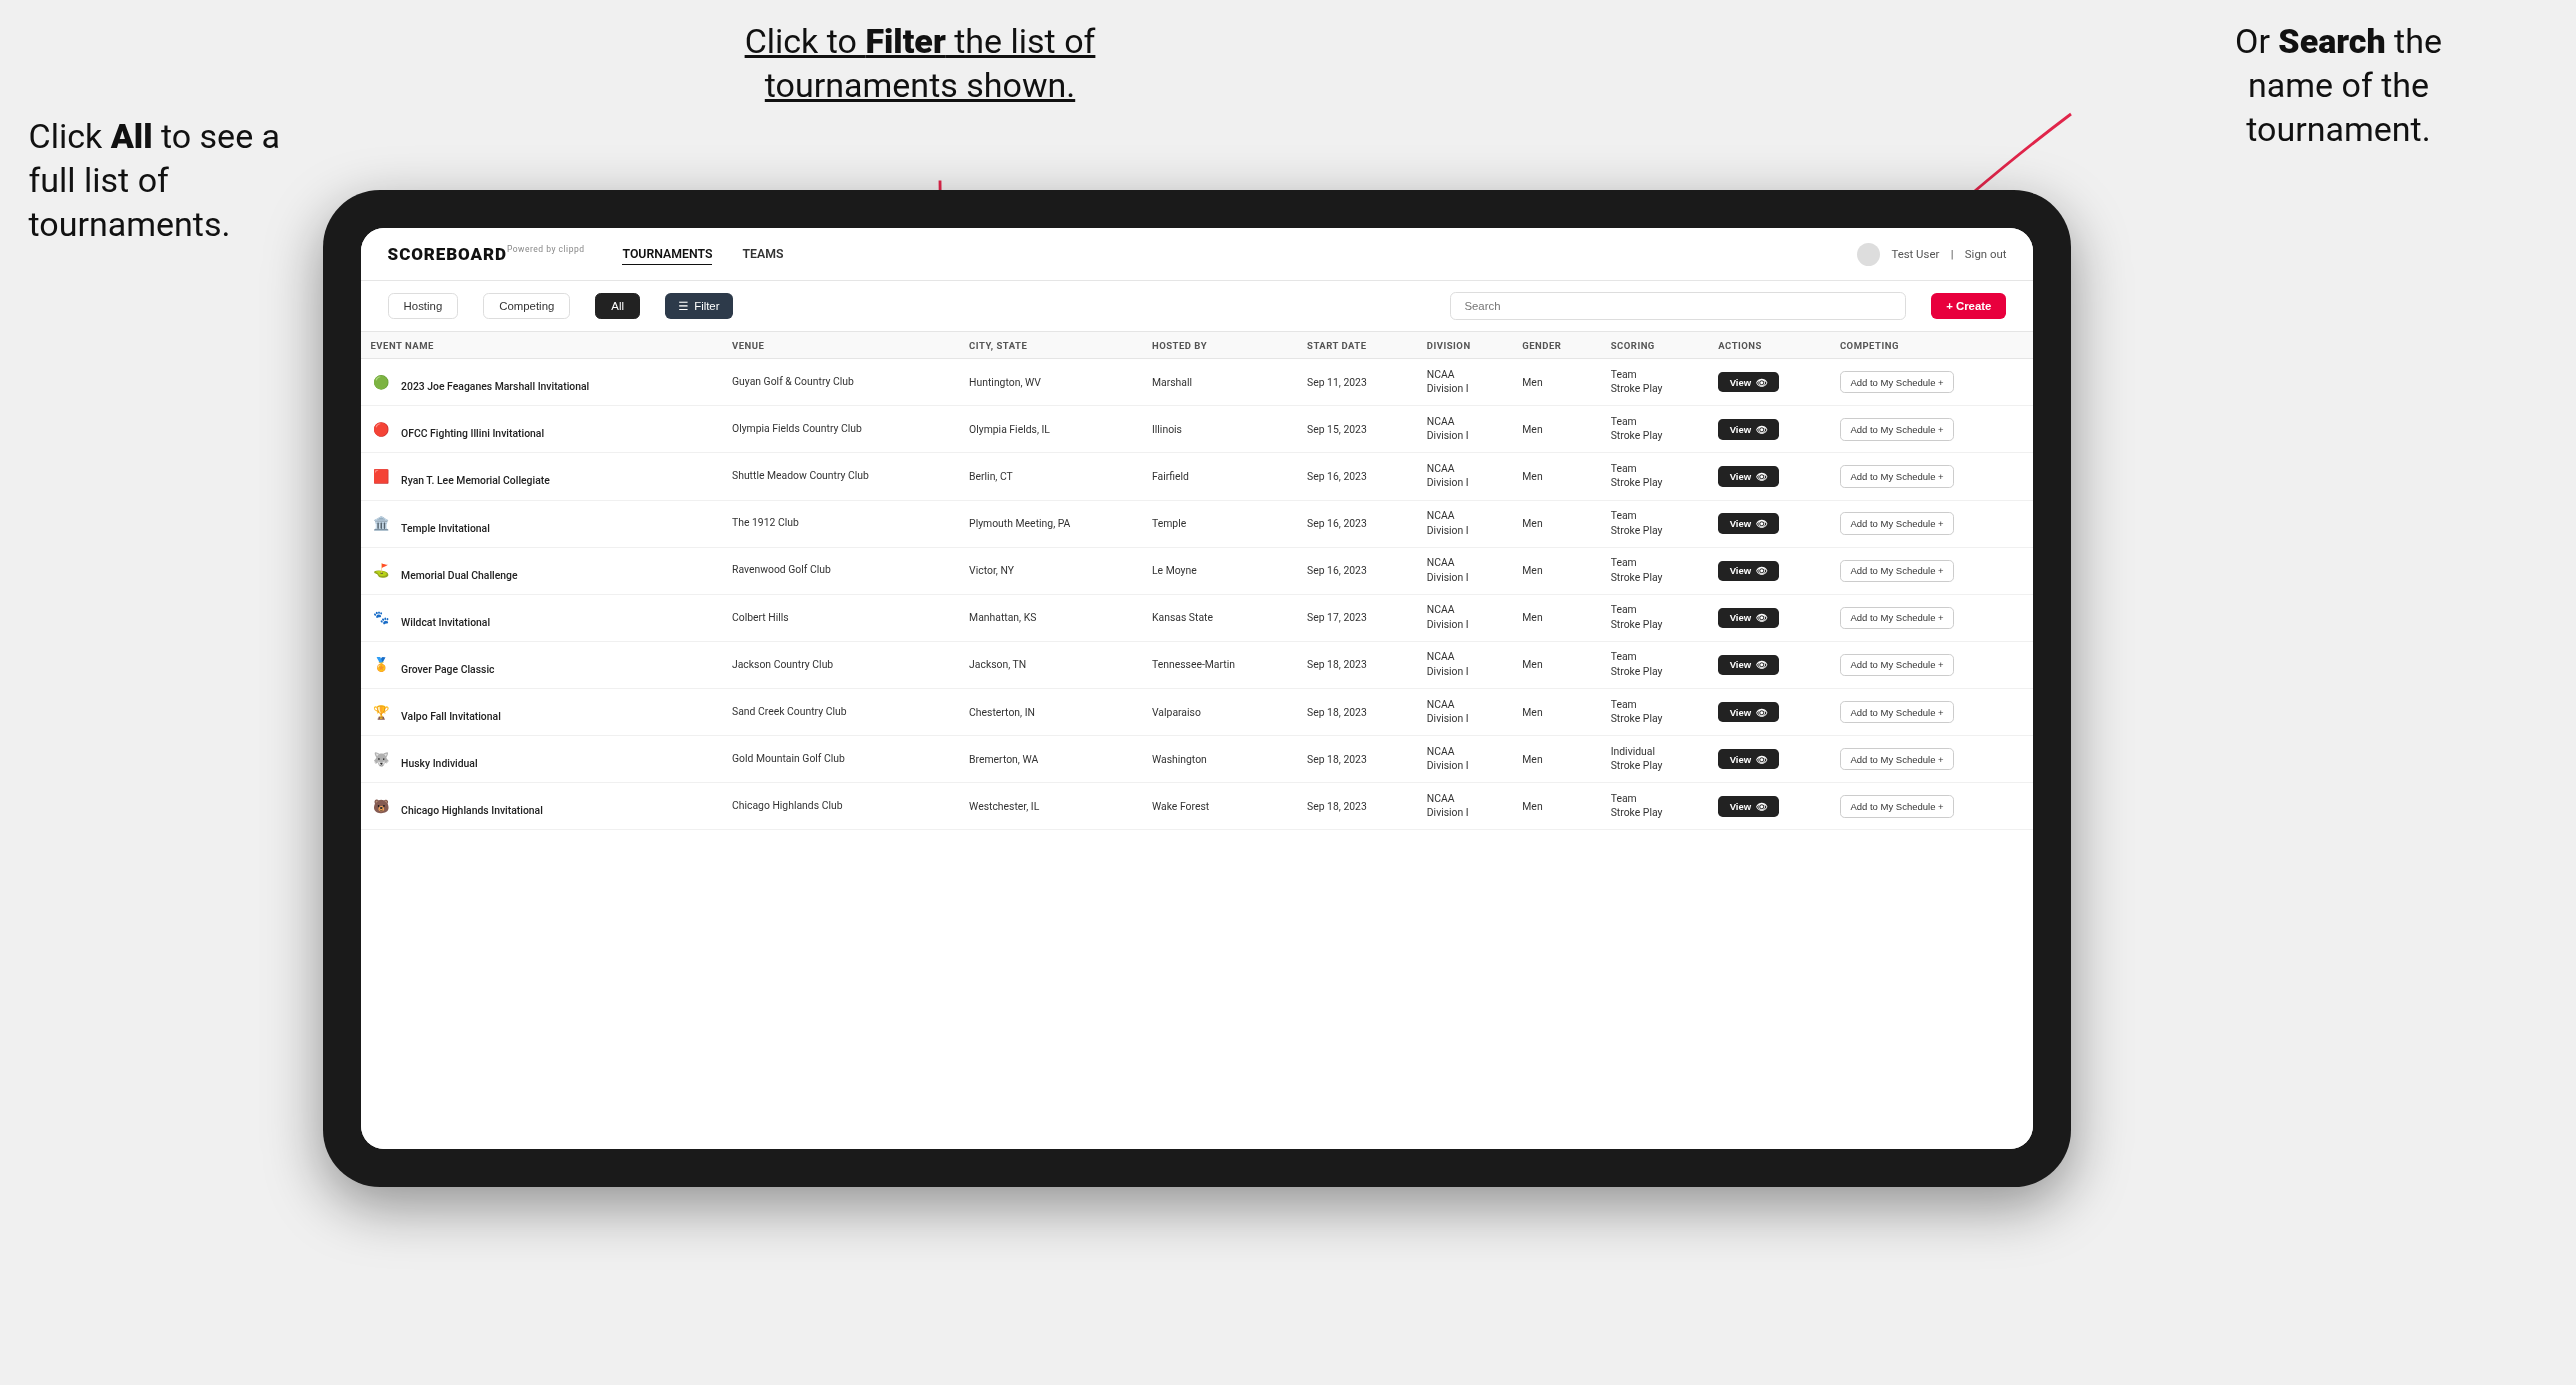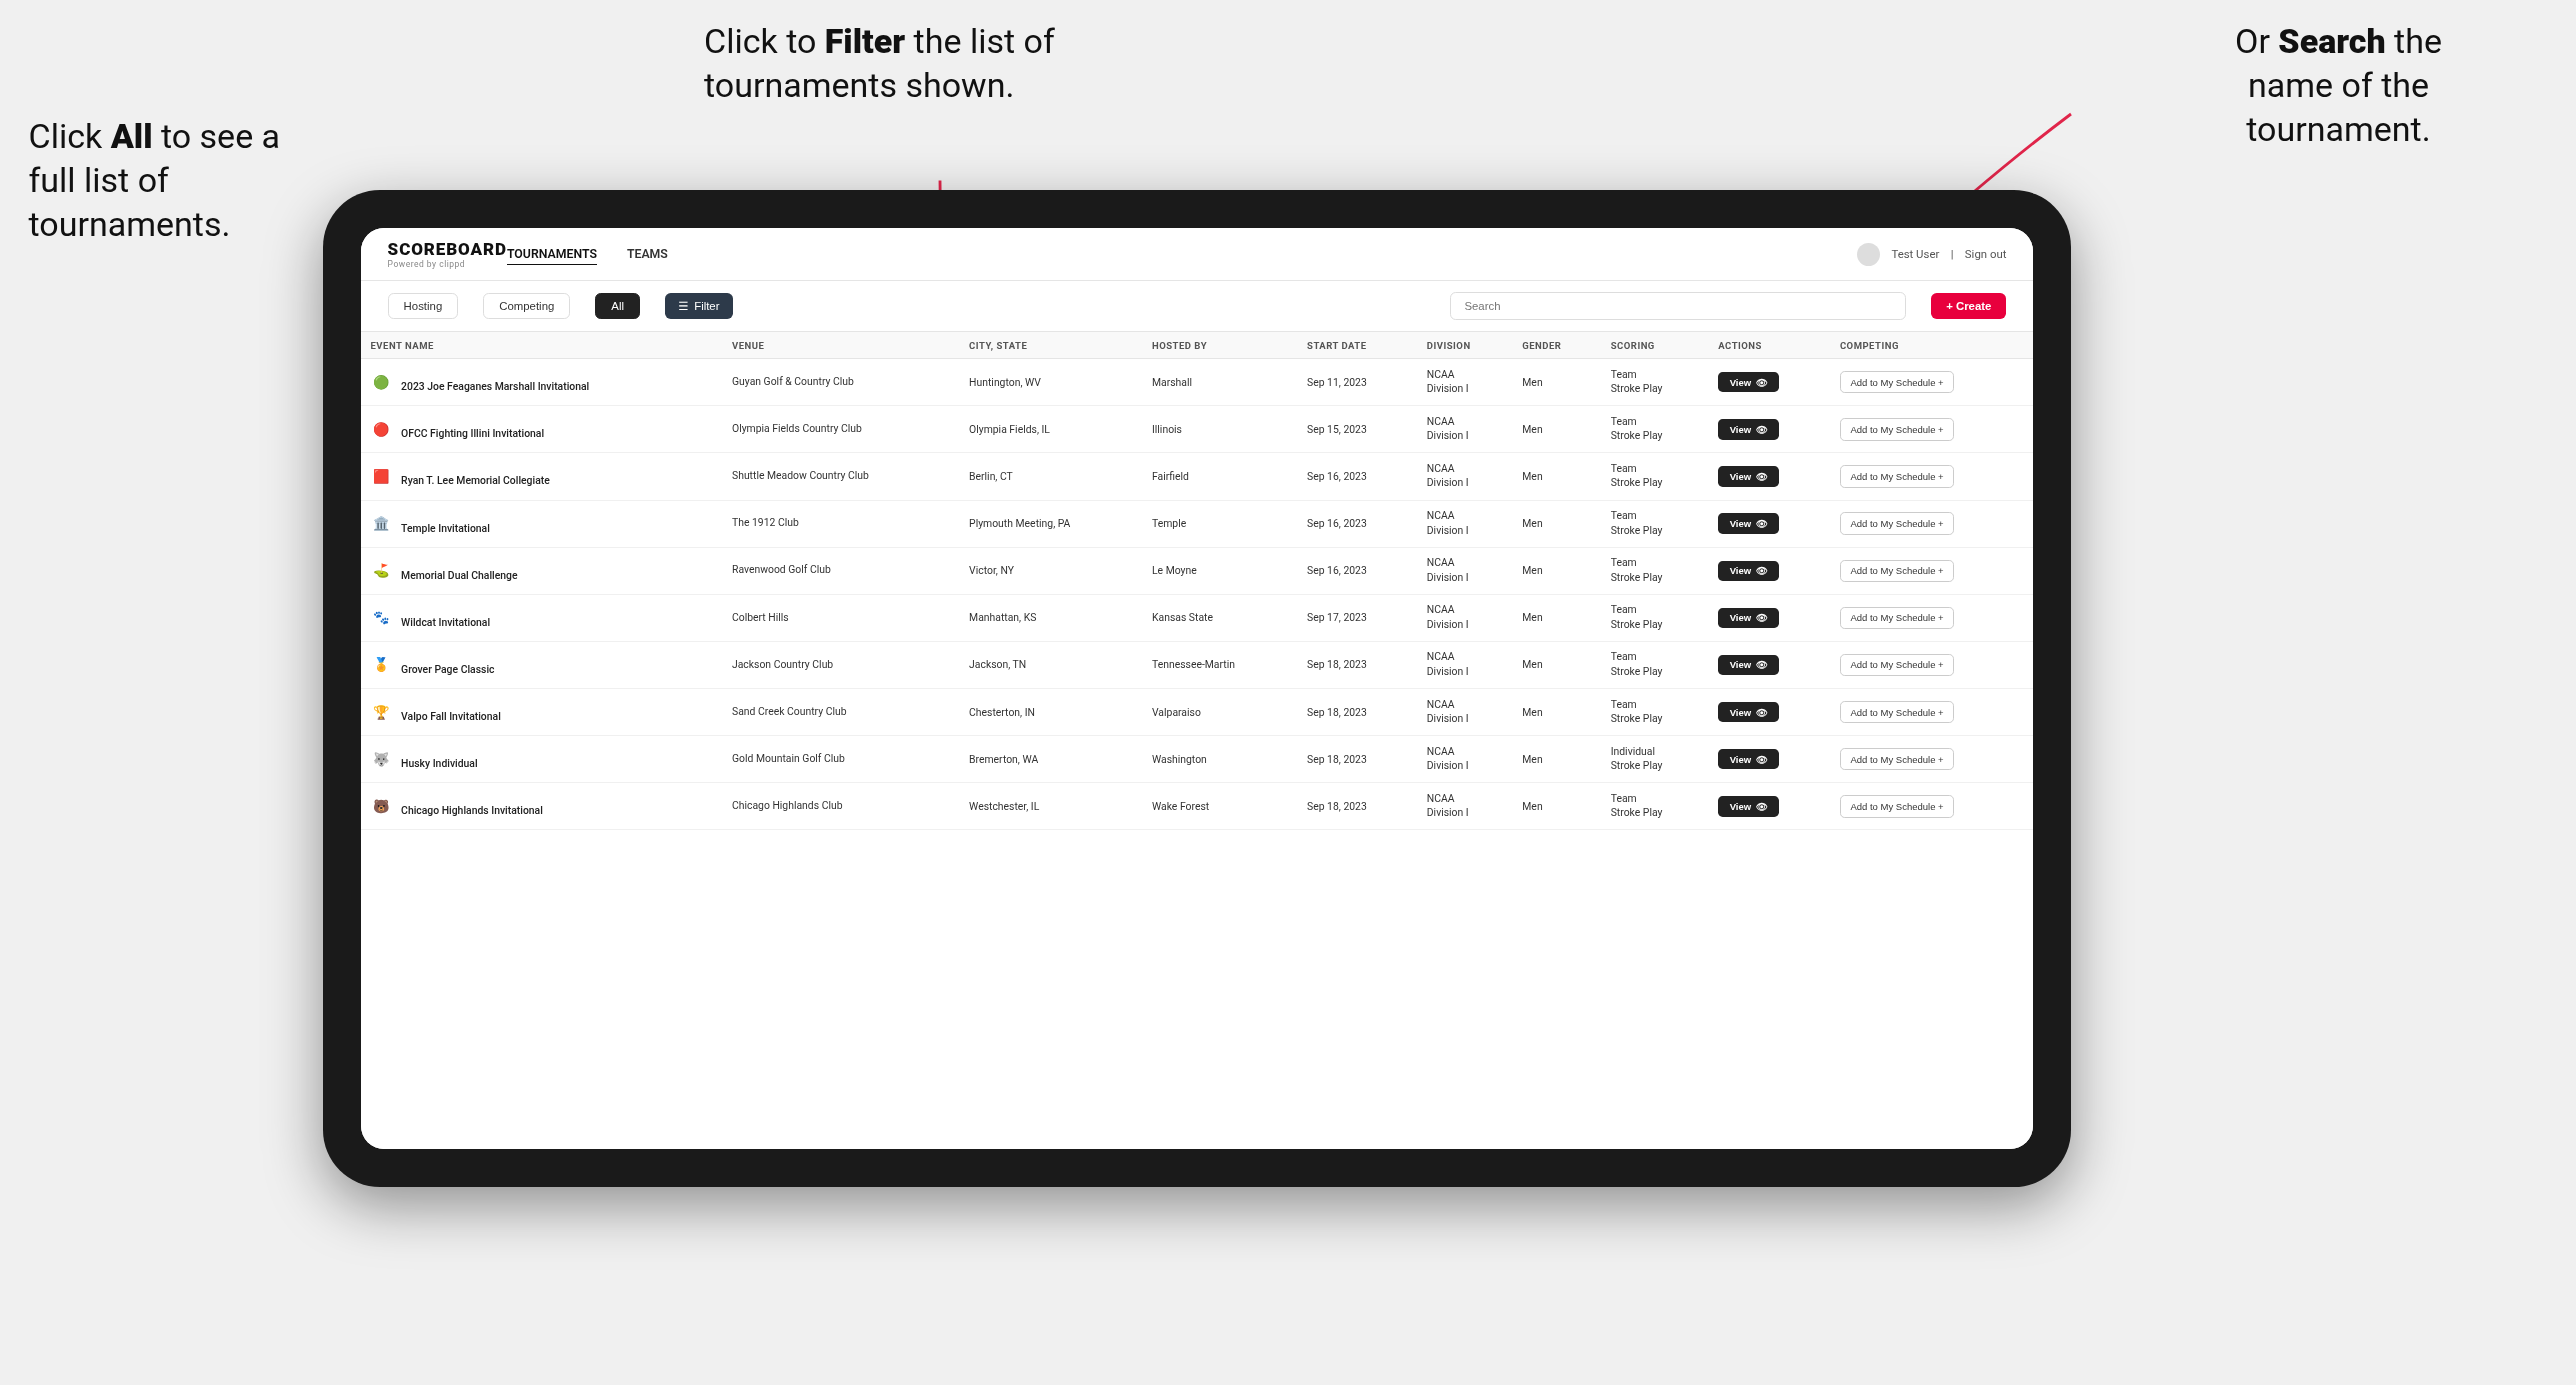--- a/index.html
+++ b/index.html
@@ -21,22 +21,24 @@
     }
     .annotation strong { font-weight: 900; }
 
     .ann-top-left {
       top: 114px;
       left: 28.5px;
       width: 304px;
     }
     .ann-top-center {
       top: 19px;
-      left: 704px;
+      left: 635px;
       width: 570px;
+      text-align: center;
+      text-decoration: underline;
     }
     .ann-top-right {
       top: 19px;
       right: 57px;
       width: 361px;
       text-align: center;
     }
 
     
     .tablet-frame {
@@ -65,21 +67,22 @@
       background: #fff;
       padding: 0 26.6px;
       height: 53px;
       display: flex;
       align-items: center;
       border-bottom: 0.9px solid #e5e5e5;
       flex-shrink: 0;
     }
     .logo-area {
       display: flex;
-      flex-direction: column;
+      flex-direction: row;
+      margin-right: 38px;
     }
     .logo-title {
       font-size: 17px;
       font-weight: 900;
       letter-spacing: 0.9px;
       color: #111;
     }
     .logo-sub {
       font-size: 8.5px;
       color: #888;

